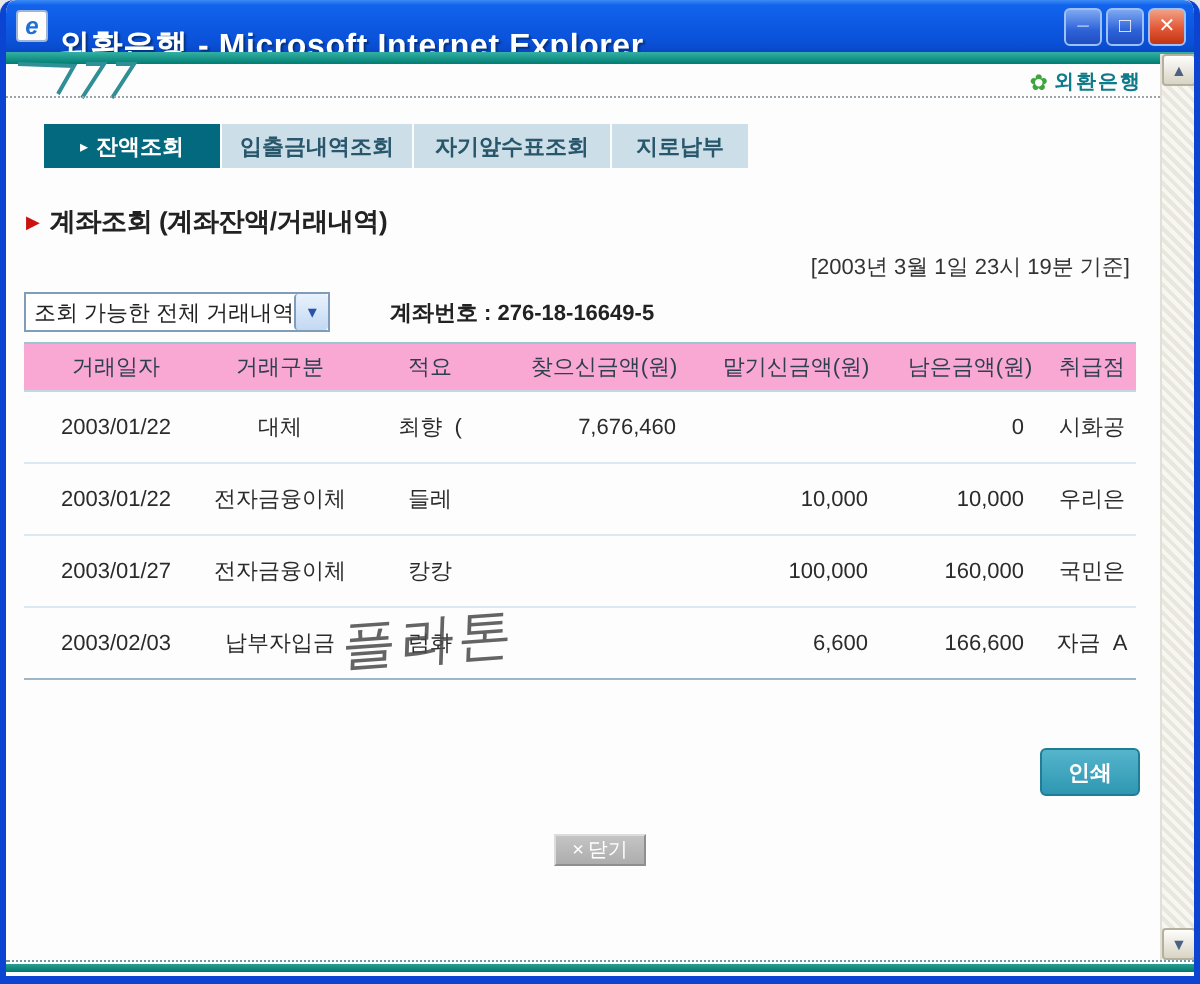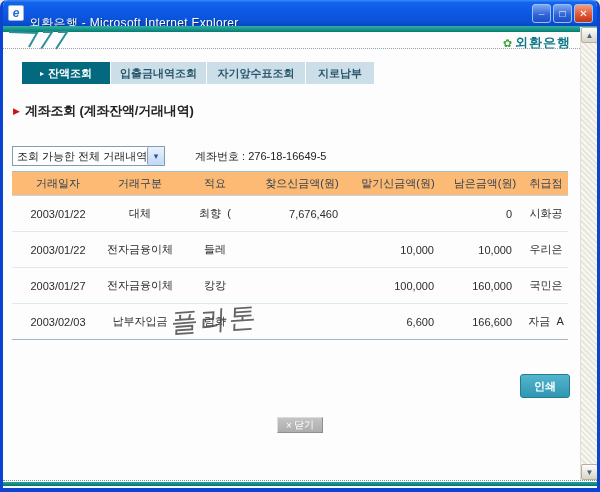--- a/index.html
+++ b/index.html
@@ -8,40 +8,40 @@
   .window { position:relative; width:600px; height:492px;
     border-left:3px solid #0a44d0; border-right:3px solid #0a44d0; border-bottom:4px solid #0a44d0;
     border-radius:7px 7px 0 0; overflow:hidden; }
 
   
   .titlebar { height:26px; display:flex; align-items:center; padding:0 4px 0 5px;
     background:linear-gradient(180deg,#3b8bf5 0%,#1263ec 10%,#0d5ae4 45%,#0a50d5 85%,#0847c4 100%);
     border-radius:5px 5px 0 0; }
   .ie-icon { width:16px; height:16px; background:#fdfdfd; border:1px solid #9db6d8; border-radius:2px;
     color:#1f6fd8; font-weight:bold; font-style:italic; font-size:12px; line-height:14px; text-align:center; margin-right:5px; flex:0 0 auto;}
-  .title-text { color:#fff; font-size:12px; font-weight:normal; letter-spacing:.3px;
+  .title-text { color:#fff; font-size:16px; font-weight:bold; letter-spacing:.3px;
     text-shadow:1px 1px 1px #03317e; flex:1 1 auto; white-space:nowrap; overflow:hidden;margin-top:20px; }
   .winbtns { display:flex; gap:2px; }
   .wbtn { width:19px; height:19px; border-radius:3px; border:1px solid #9cc0f8; color:#fff;
     font-size:10px; font-weight:bold; text-align:center; line-height:17px; cursor:pointer; }
   .wbtn.min, .wbtn.max { background:linear-gradient(180deg,#7ea8f2,#2d62d8 60%,#1e4fc0); }
   .wbtn.close { background:linear-gradient(180deg,#f2a084,#e25735 55%,#c23413); }
   .wbtn.min span { display:block; margin-top:-4px; }
 
   
   .viewport { position:relative; width:100%; height:462px; background:#fdfdfd; }
 
   .teal-topbar { position:absolute; top:0; left:0; right:0; height:6px;
     background:linear-gradient(180deg,#35b0a4,#007d72); }
   .logo-fragment { position:absolute; top:3px; left:4px; }
   .dotline { border-top:1px dotted #9aa4a8; position:absolute; left:0; right:17px; height:0; }
   .dotline.top { top:22px; }
   .brand { position:absolute; top:8px; right:26px; display:flex; align-items:center; gap:3px; }
   .brand .flower { color:#3da53b; font-size:11px; }
-  .brand .bank { color:#0e7a8a; font-size:13px; font-weight:bold; letter-spacing:1px; }
+  .brand .bank { color:#0e7a8a; font-size:10px; font-weight:bold; letter-spacing:1px; }
 
   
   .tabs { position:absolute; top:36px; left:19px; height:22px; display:flex; gap:1px; }
   .tab { height:22px; display:flex; align-items:center; justify-content:center; gap:4px;
     background:#ccdfe8; color:#28566b; font-size:11px; font-weight:bold; cursor:pointer; }
   .tab.active { background:#02697e; color:#fff; }
   .tab.t0 { width:88px; } .tab.t1 { width:95px; } .tab.t2 { width:98px; } .tab.t3 { width:68px; }
   .tab .tab-arrow { font-size:8px; }
 
   
@@ -50,26 +50,26 @@
   .page-title { font-size:13px; font-weight:bold; color:#222; letter-spacing:-.2px; }
   .timestamp { position:absolute; top:100px; right:32px; font-size:11px; color:#333; }
 
   .filter-row { position:absolute; top:120px; left:9px; display:flex; align-items:center; }
   .select { width:153px; height:20px; background:#fff; border:1px solid #7f9db9;
     display:flex; align-items:center; cursor:pointer; }
   .select .sel-text { flex:1; font-size:11px; color:#222; padding-left:4px; white-space:nowrap; }
   .select .sel-btn { width:17px; height:18px; border-left:1px solid #7f9db9; border-radius:2px;
     background:linear-gradient(180deg,#e9f2fd,#c3d8f3); color:#2a52a8; font-size:9px;
     display:flex; align-items:center; justify-content:center; }
-  .account { font-size:11px; color:#222; margin-left:30px; }
+  .account { font-size:11px; color:#222; margin-left:30px;font-weight:bold; }
 
   
   table.grid { position:absolute; top:145px; left:9px; width:556px; border-collapse:collapse;
     border-top:1px solid #9cc4d2; }
-  table.grid th { background:#fdba74; height:24px; font-size:11px; font-weight:normal; color:#2f3f4f;
+  table.grid th { background:#f9a8d4; height:24px; font-size:11px; font-weight:normal; color:#2f3f4f;
     border-bottom:1px solid #c2d8e4; text-align:center; }
   table.grid td { height:36px; font-size:11px; color:#2b2b2b; border-bottom:1px solid #dde9f1;
     text-align:center; white-space:pre; }
   table.grid tr:last-child td { border-bottom:1px solid #9db6c8; }
   table.grid .col3, table.grid .col4, table.grid .col5 { text-align:right; padding-right:12px; }
 
   
   .handwriting { position:absolute; top:276px; left:168px; font-size:27px; color:#4a4a4a;
     transform:rotate(-4deg) skewX(-6deg); letter-spacing:2px; opacity:.85; }
 
@@ -145,20 +145,21 @@
       <div class="tab t3">
         <span>지로납부</span>
       </div>
     </div>
 
     <div class="page-title-row">
       <span class="red-arrow">▶</span>
       <span class="page-title">계좌조회 (계좌잔액/거래내역)</span>
     </div>
 
+    <div class="timestamp">[2003년 3월 1일 23시 19분 기준]</div>
 
     <div class="filter-row">
       <div class="select">
         <span class="sel-text">조회 가능한 전체 거래내역</span>
         <span class="sel-btn">▾</span>
       </div>
       <span class="account">계좌번호 : 276-18-16649-5</span>
     </div>
 
     <table class="grid">

